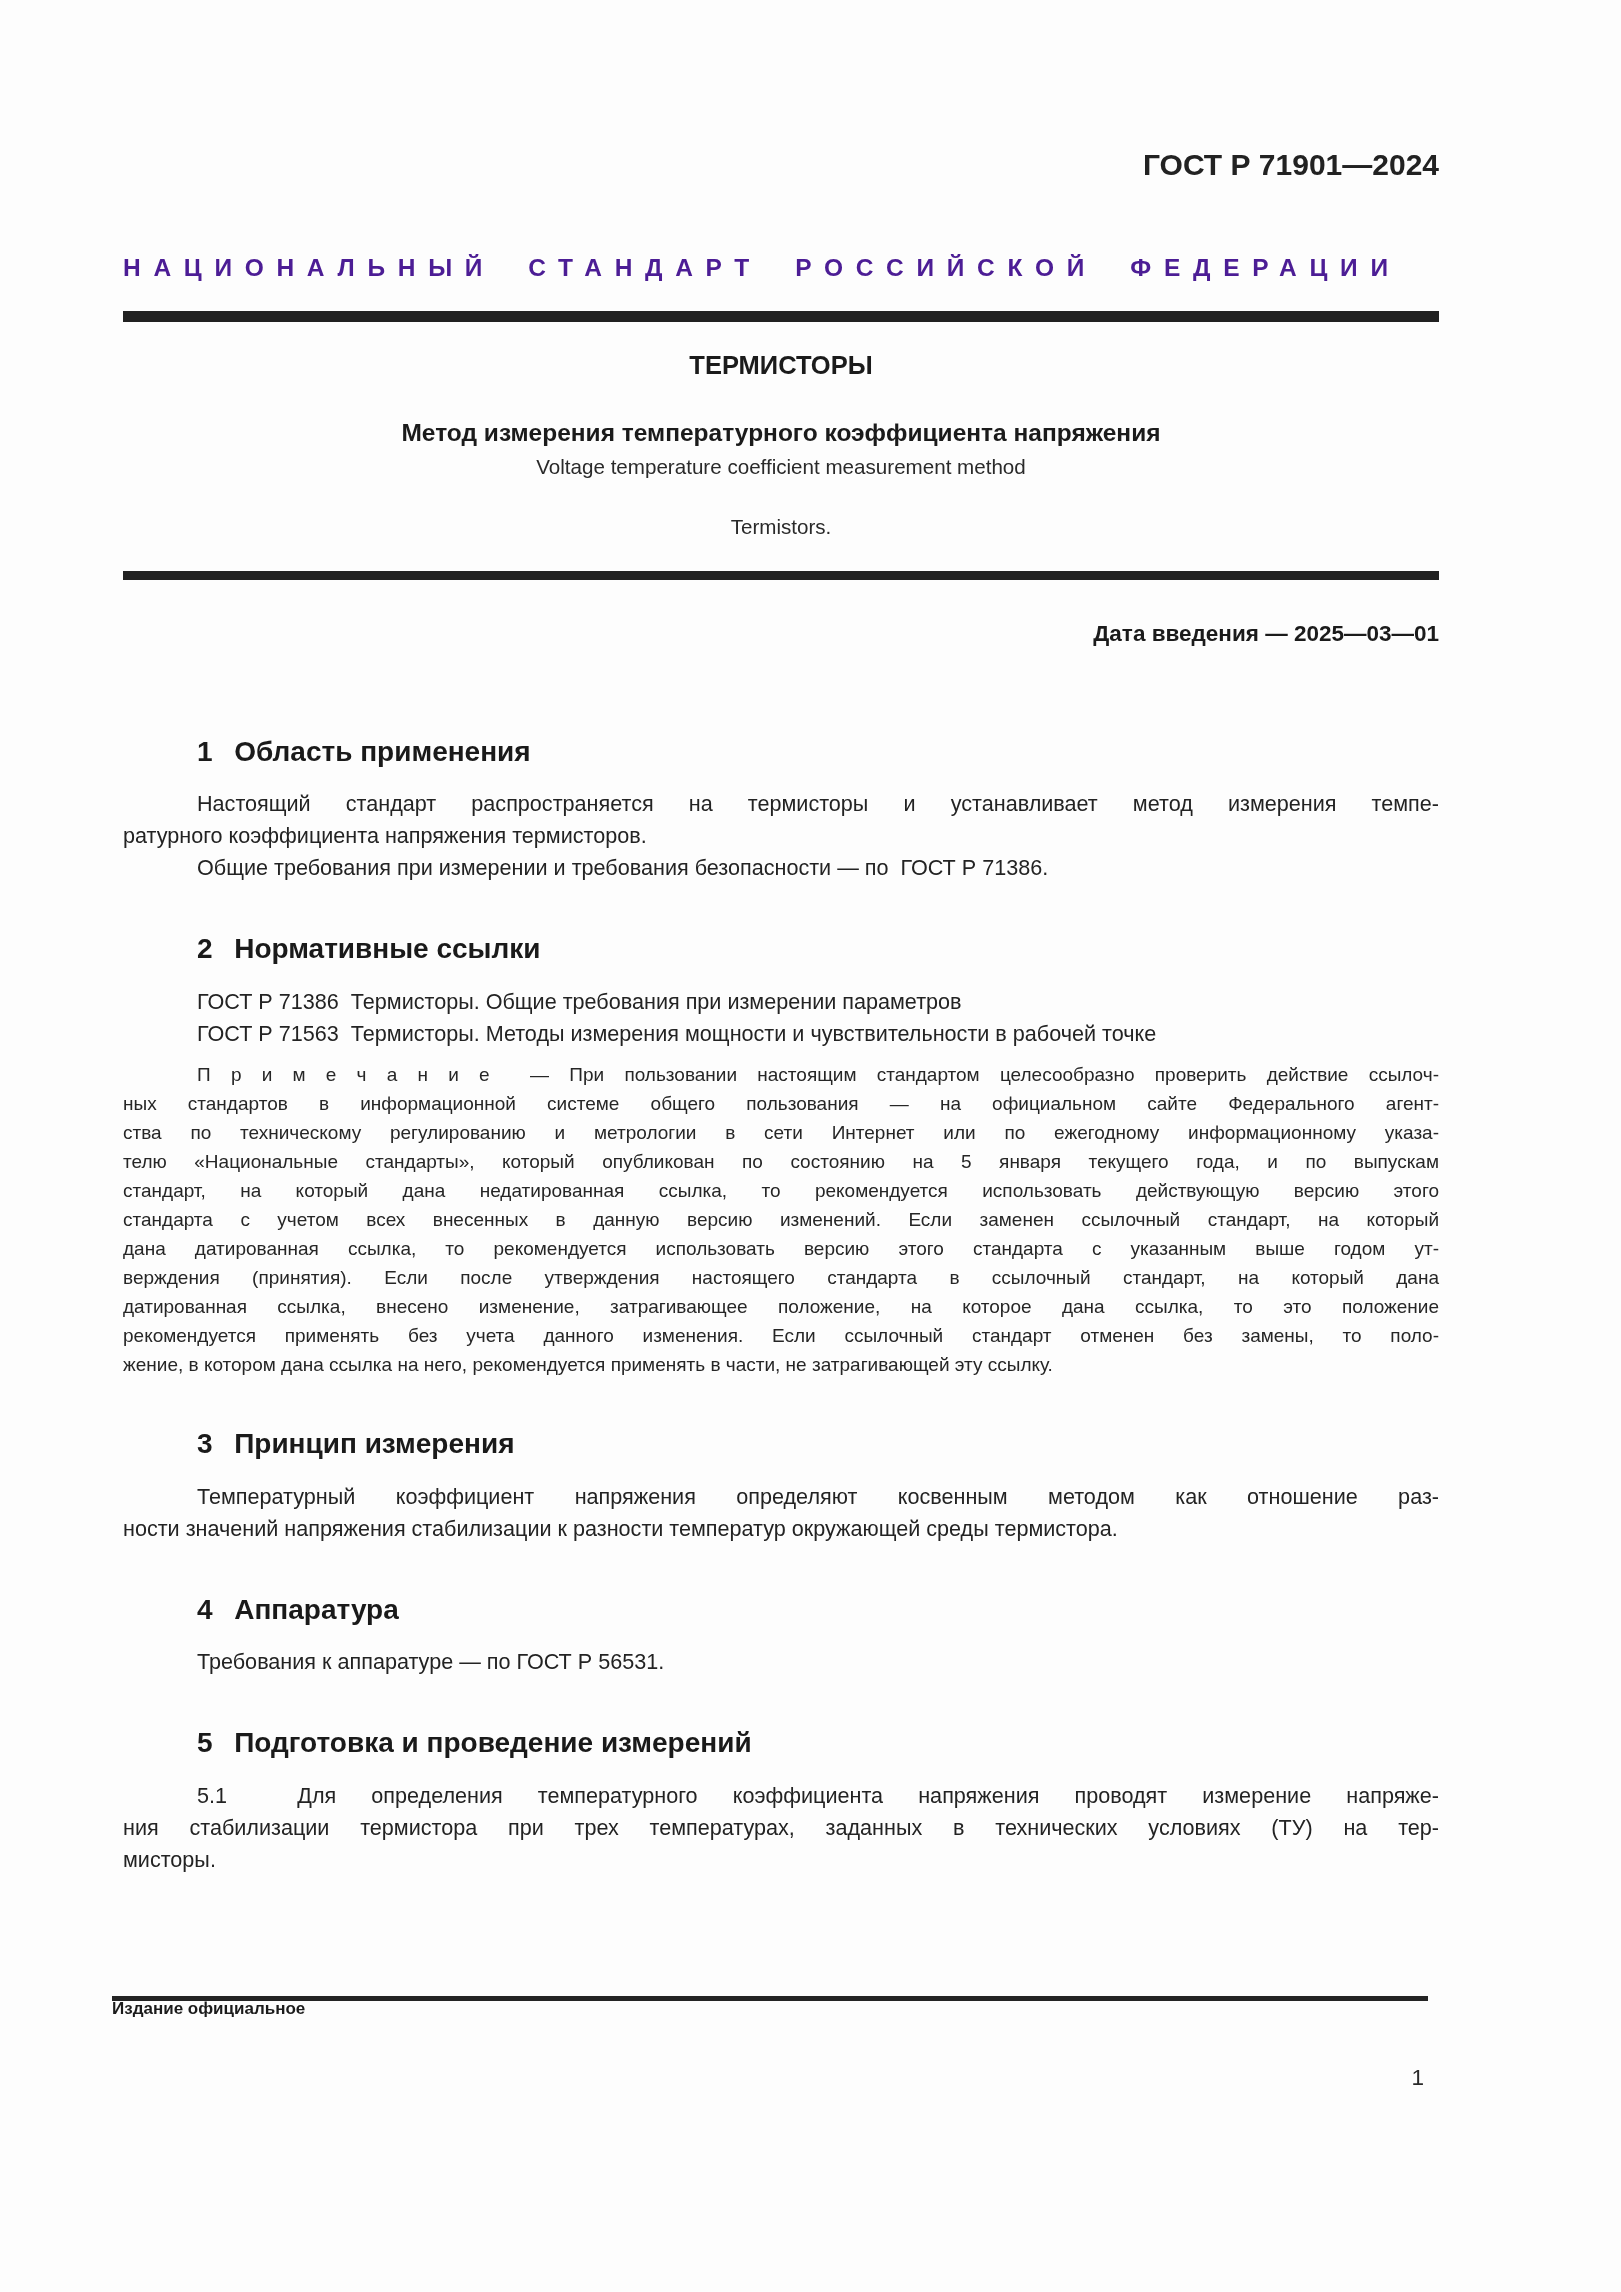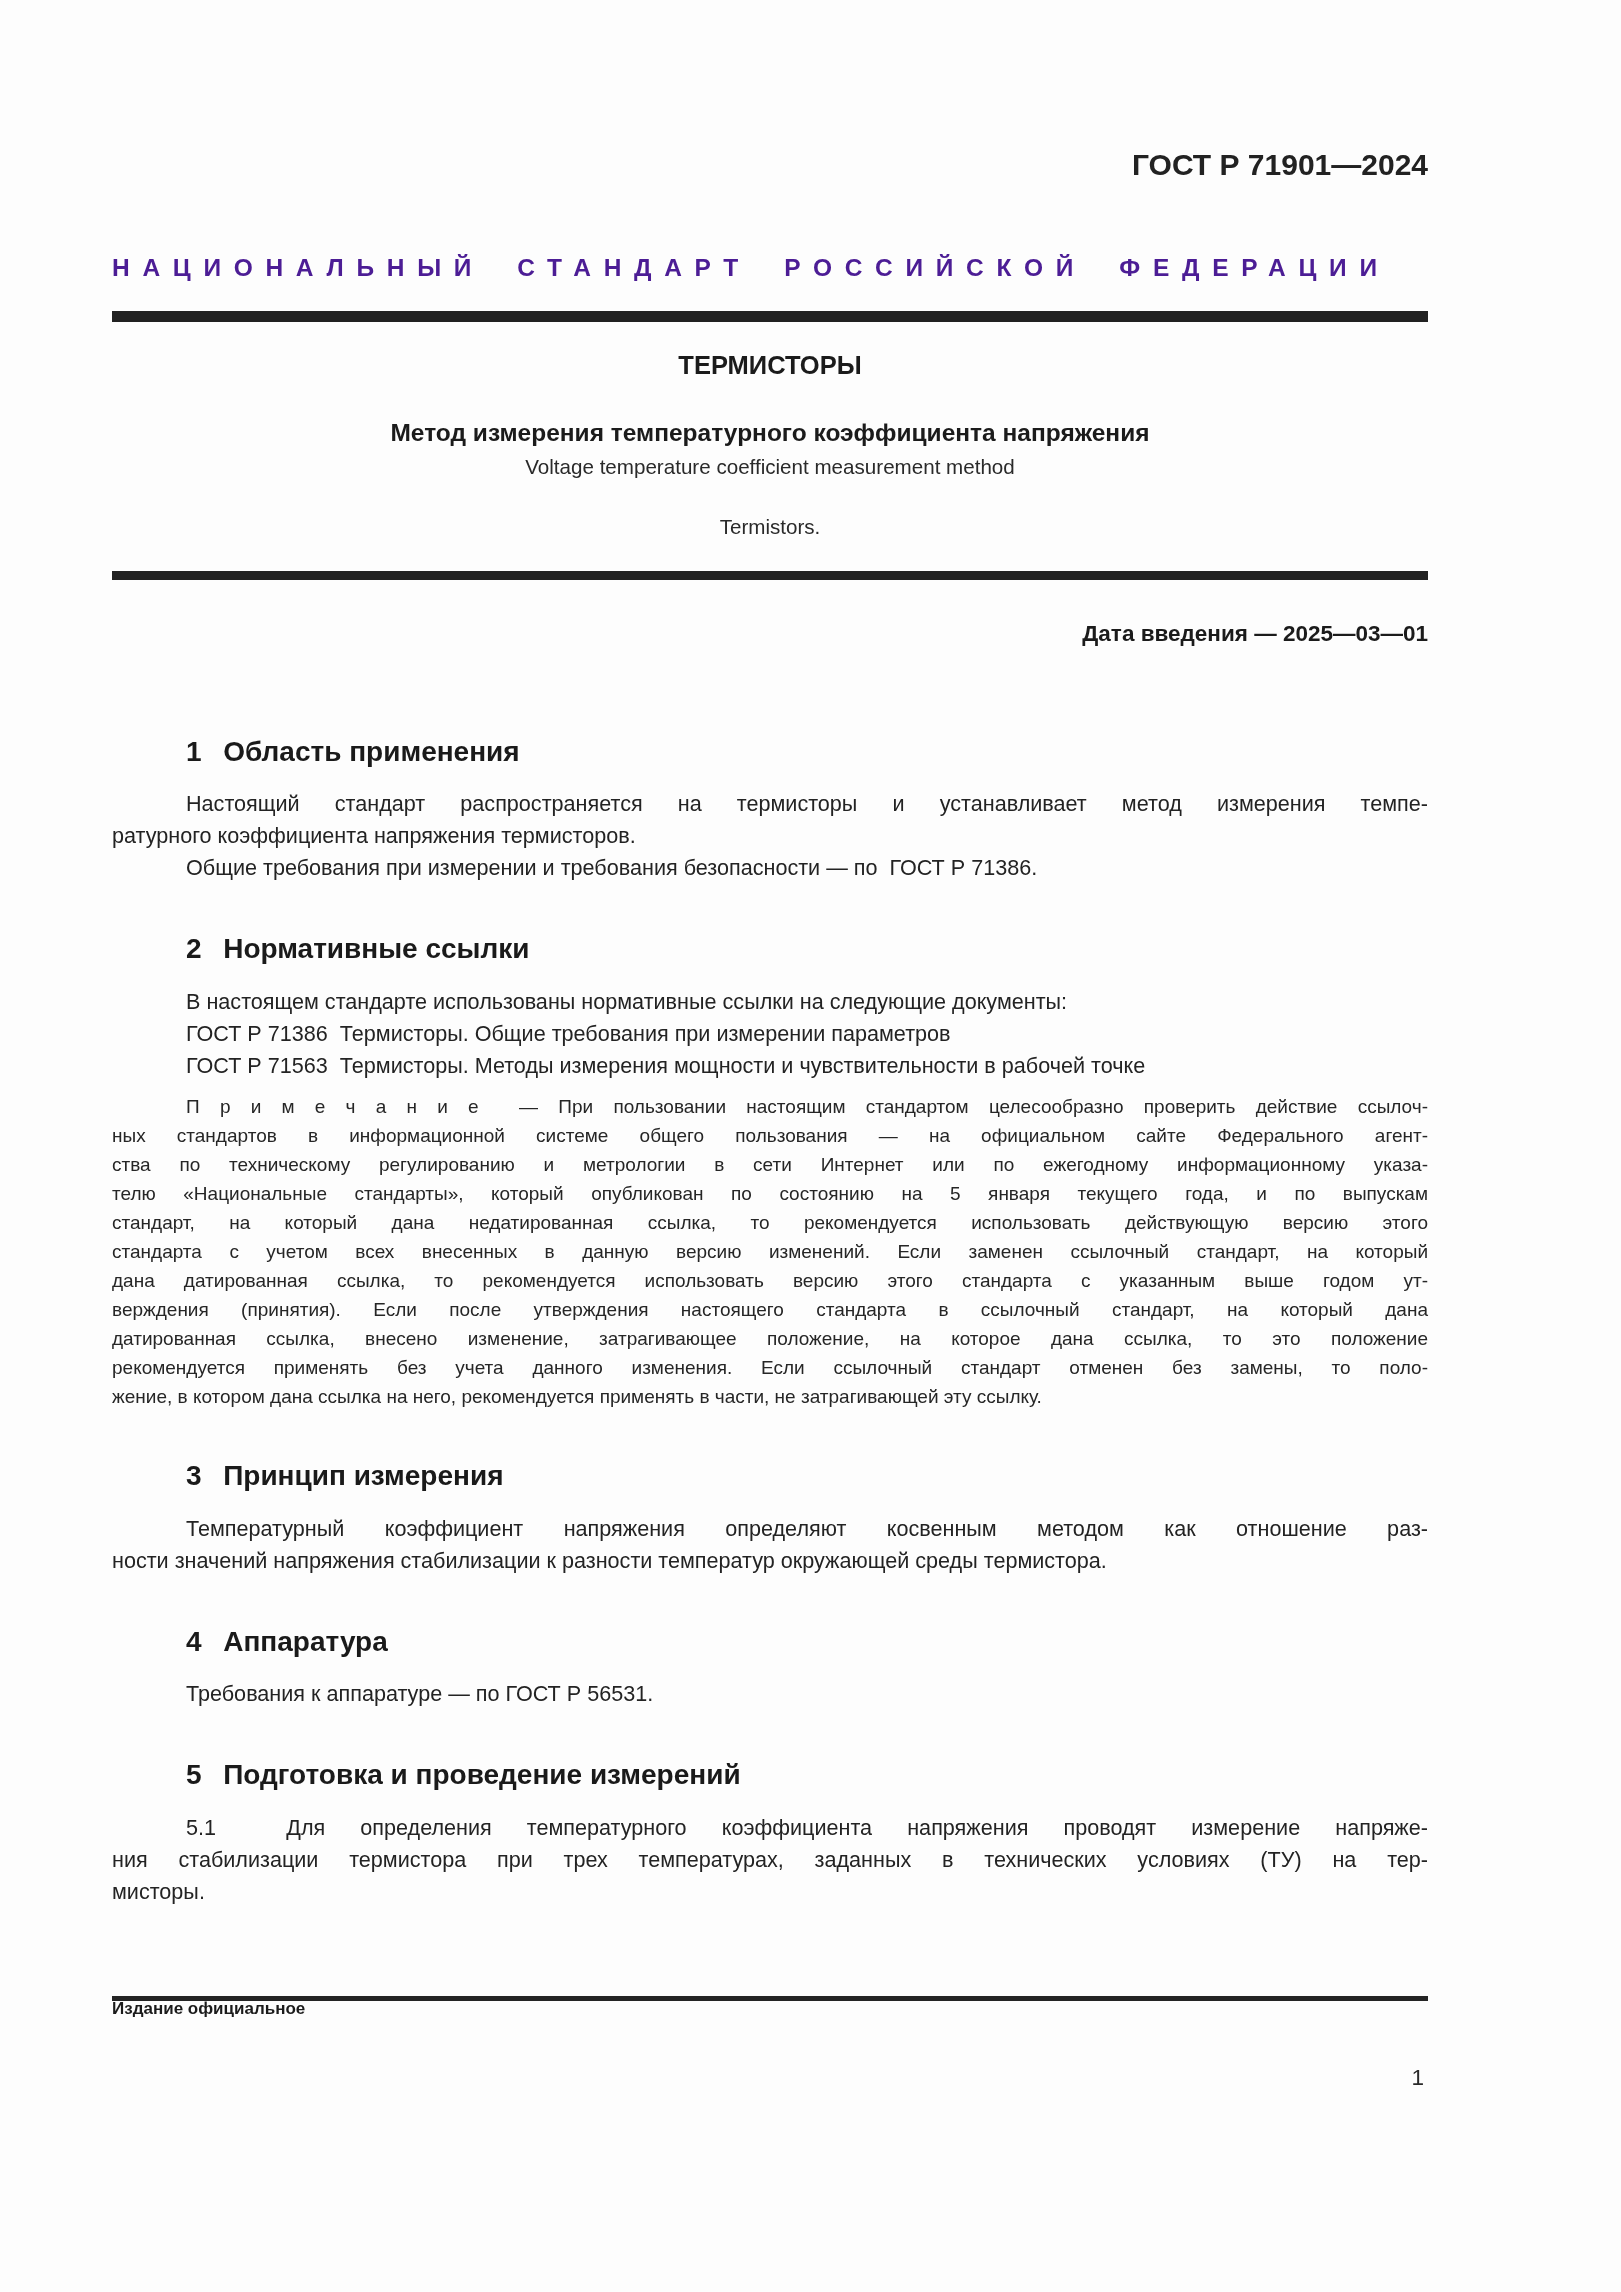--- a/index.html
+++ b/index.html
@@ -7,21 +7,21 @@
     position: relative;
     width: 1621px;
     height: 2293px;
     background: #fdfdfd;
     overflow: hidden;
     font-family: "Liberation Sans", "DejaVu Sans", sans-serif;
     color: #1e1e1e;
   }
   .content {
     position: absolute;
-    left: 112px;
+    left: 123px;
     top: 0;
     width: 1316px;
   }
   .doc-code {
     margin-top: 147px;
     font-size: 30px;
     font-weight: bold;
     line-height: 35px;
     text-align: right;
     color: #222;
@@ -155,23 +155,20 @@
           <div class="para">
             <div class="line first">Настоящий стандарт распространяется на термисторы и устанавливает метод измерения темпе-</div>
             <div class="line last">ратурного коэффициента напряжения термисторов.</div>
           </div>
           <div class="para">
             <div class="line first last">Общие требования при измерении и требования безопасности — по&nbsp; ГОСТ Р 71386.</div>
           </div>
         </section>
         <section class="section">
           <h2 class="sec-heading"><span class="sec-num">2</span><span>Нормативные ссылки</span></h2>
-          <div class="para">
-            <div class="line first last">В настоящем стандарте использованы нормативные ссылки на следующие документы:</div>
-          </div>
           <div class="para">
             <div class="line first last">ГОСТ Р 71386&nbsp; Термисторы. Общие требования при измерении параметров</div>
           </div>
           <div class="para">
             <div class="line first last">ГОСТ Р 71563&nbsp; Термисторы. Методы измерения мощности и чувствительности в рабочей точке</div>
           </div>
           <div class="para note">
             <div class="line first">П р и м е ч а н и е&nbsp; — При пользовании настоящим стандартом целесообразно проверить действие ссылоч-</div>
             <div class="line">ных стандартов в информационной системе общего пользования — на официальном сайте Федерального агент-</div>
             <div class="line">ства по техническому регулированию и метрологии в сети Интернет или по ежегодному информационному указа-</div>

